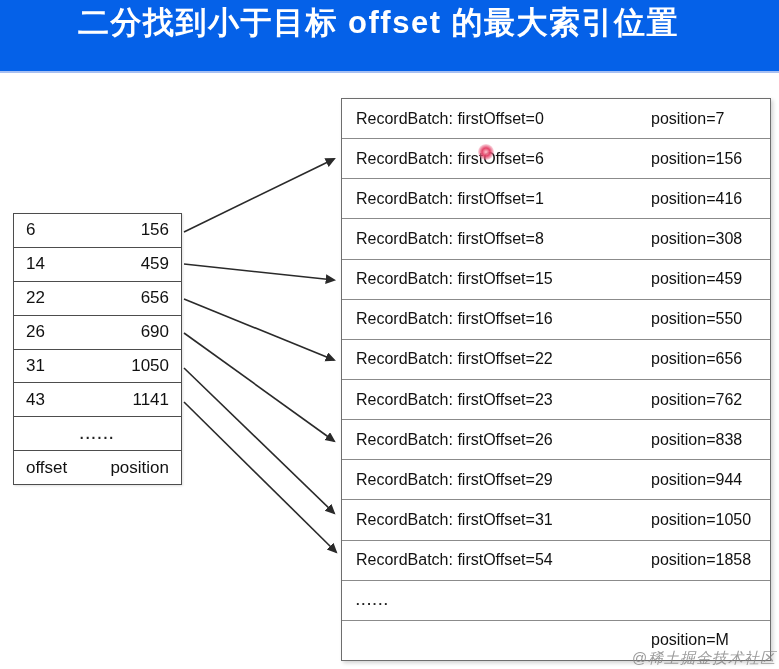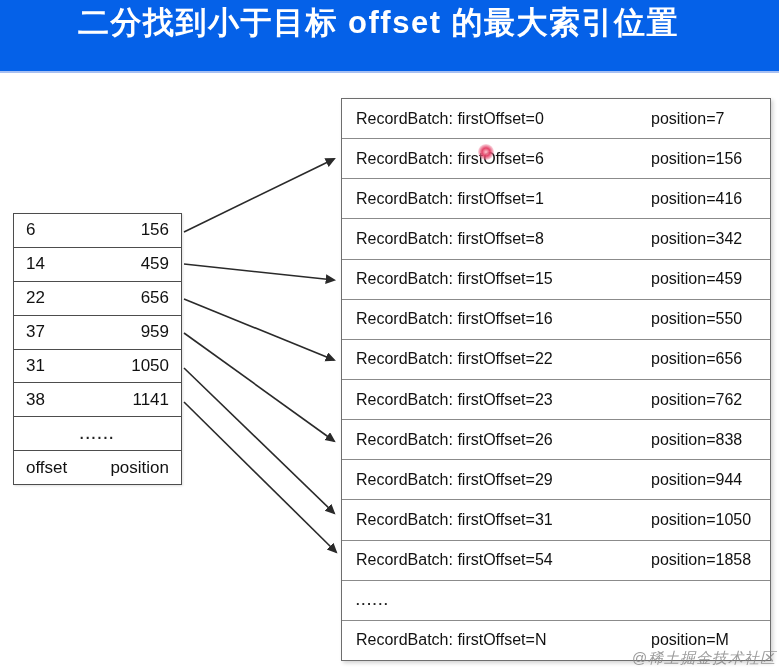--- a/index.html
+++ b/index.html
@@ -161,29 +161,29 @@
     </div>
     <div class="index-row">
       <span>14</span>
       <span>459</span>
     </div>
     <div class="index-row">
       <span>22</span>
       <span>656</span>
     </div>
     <div class="index-row">
-      <span>37</span>
-      <span>959</span>
+      <span>26</span>
+      <span>690</span>
     </div>
     <div class="index-row">
       <span>31</span>
       <span>1050</span>
     </div>
     <div class="index-row">
-      <span>38</span>
+      <span>43</span>
       <span>1141</span>
     </div>
     <div class="index-row center">
       <span>......</span>
     </div>
     <div class="index-row">
       <span>offset</span>
       <span>position</span>
     </div>
   </div>
@@ -196,21 +196,21 @@
     <div class="record-row">
       <span>RecordBatch: firstOffset=6</span>
       <span class="record-pos">position=156</span>
     </div>
     <div class="record-row">
       <span>RecordBatch: firstOffset=1</span>
       <span class="record-pos">position=416</span>
     </div>
     <div class="record-row">
       <span>RecordBatch: firstOffset=8</span>
-      <span class="record-pos">position=342</span>
+      <span class="record-pos">position=308</span>
     </div>
     <div class="record-row">
       <span>RecordBatch: firstOffset=15</span>
       <span class="record-pos">position=459</span>
     </div>
     <div class="record-row">
       <span>RecordBatch: firstOffset=16</span>
       <span class="record-pos">position=550</span>
     </div>
     <div class="record-row">
@@ -234,21 +234,20 @@
       <span class="record-pos">position=1050</span>
     </div>
     <div class="record-row">
       <span>RecordBatch: firstOffset=54</span>
       <span class="record-pos">position=1858</span>
     </div>
     <div class="record-row dots">
       <span>......</span>
     </div>
     <div class="record-row">
-      <span>RecordBatch: firstOffset=N</span>
       <span class="record-pos">position=M</span>
     </div>
   </div>
 
   <div class="pointer-dot"></div>
 
   <div class="watermark">@稀土掘金技术社区</div>
 
 </div>
 

